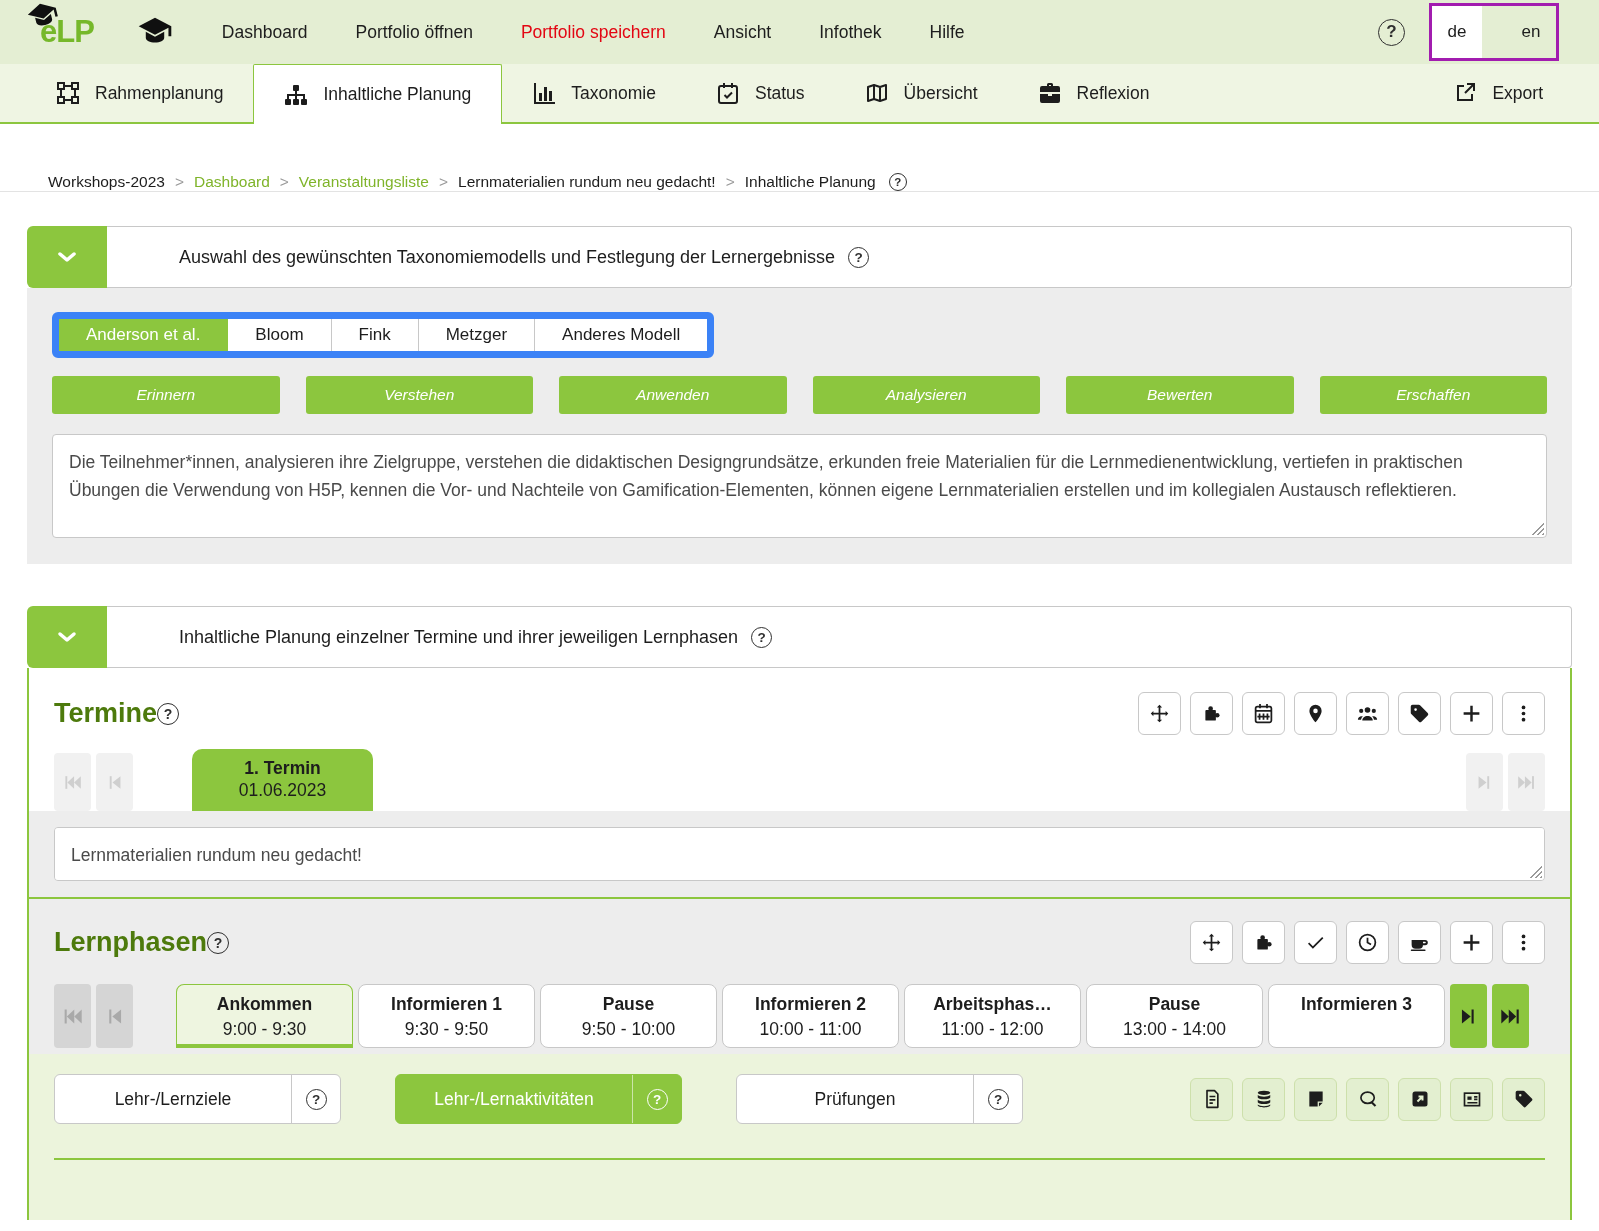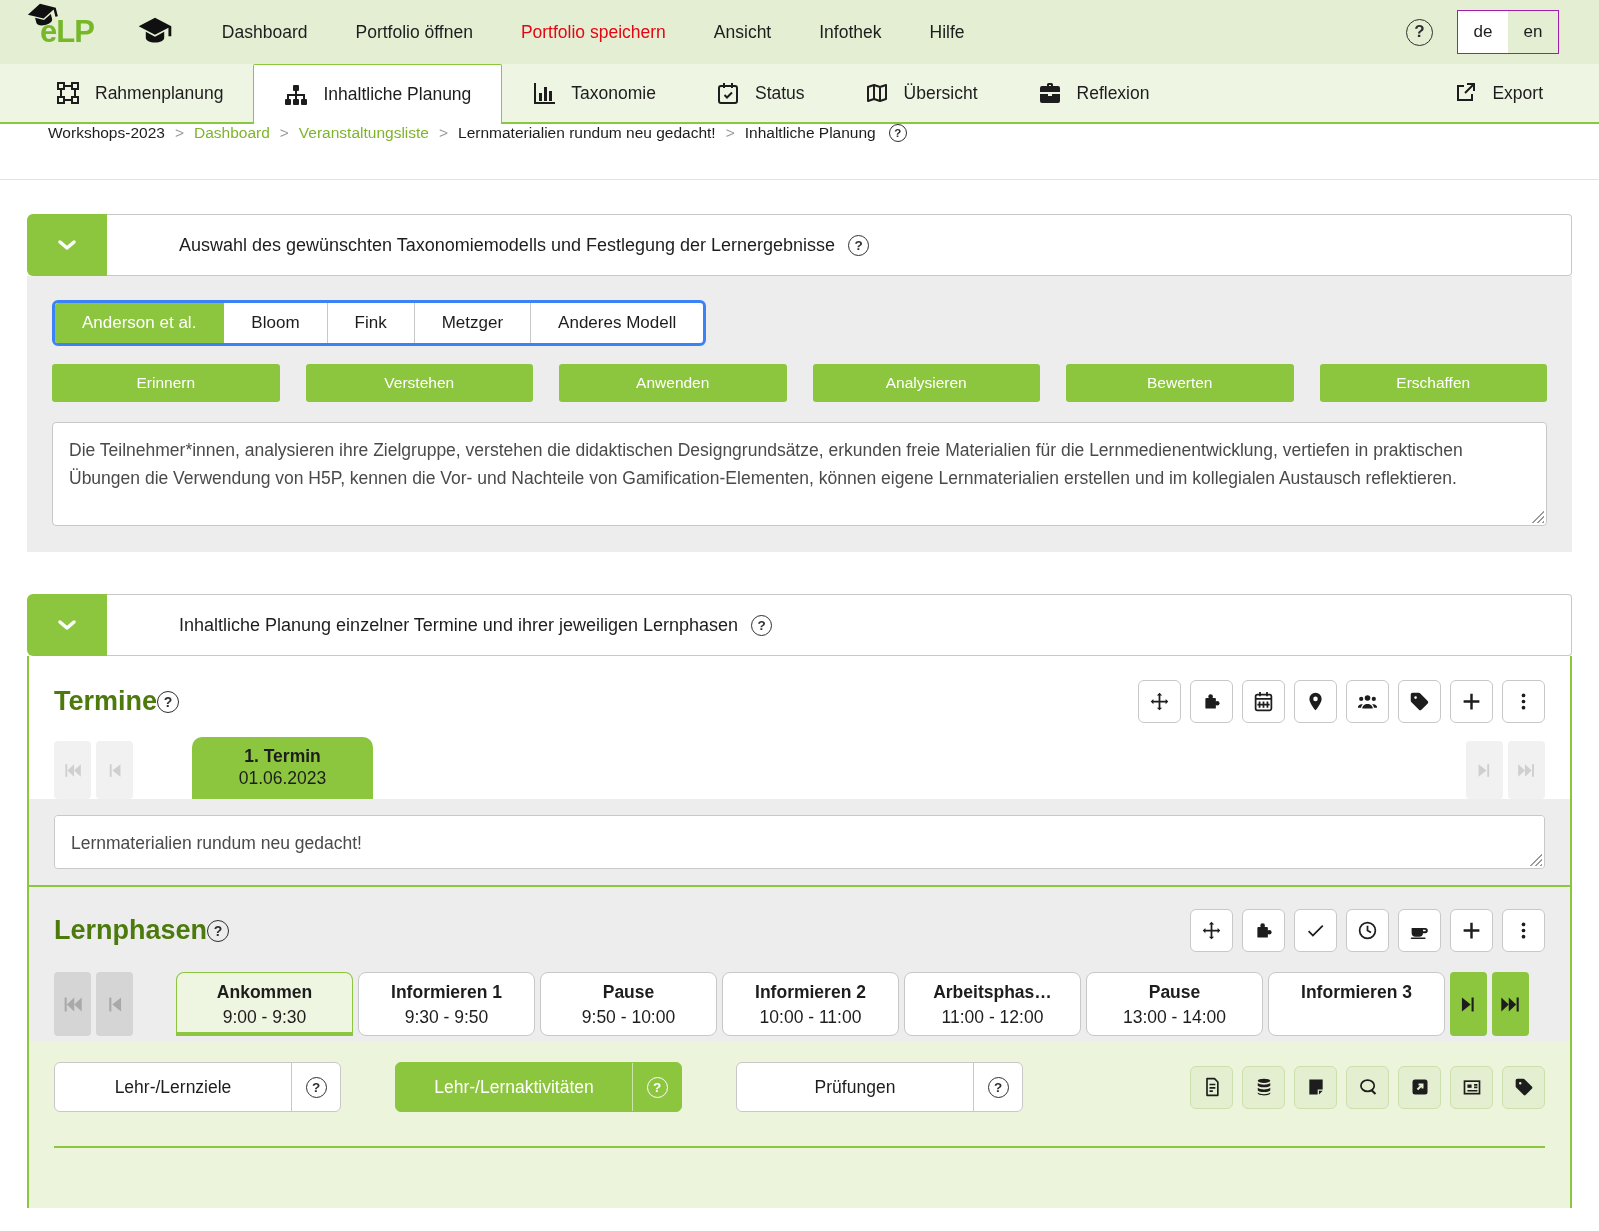--- a/index.html
+++ b/index.html
@@ -13,53 +13,53 @@
   .gradcap-btn { width:34px; height:34px; color:#101010; margin-right:50px; cursor:pointer; }
   .gradcap-btn svg { width:34px; height:34px; }
   .menu { display:flex; gap:48px; font-size:17.5px; }
   .menu-item { cursor:pointer; white-space:nowrap; }
   .menu-item.alert { color:#e30613; }
   .top-right { margin-left:auto; display:flex; align-items:center; gap:24px; }
   .qcircle { display:inline-flex; align-items:center; justify-content:center; flex:none;
     border:1.8px solid #2f2f2f; border-radius:50%; width:21px; height:21px;
     font-size:13.5px; font-weight:bold; color:#2f2f2f; }
   .qcircle.big { width:27px; height:27px; font-size:17px; }
-  .lang { display:flex; border:1px solid #a21caf; height:44px; }
+  .lang { display:flex; border:3px solid #a21caf; height:58px;gap:24px; }
   .lang span { width:50px; display:flex; align-items:center; justify-content:center; font-size:17px; cursor:pointer; }
   .lang .active { background:#fff; }
 
   
   .tabbar { height:60px; background:#eff5e3; border-bottom:2px solid #8cc63e; display:flex; align-items:stretch; padding:0 26px; }
   .tab { display:flex; align-items:center; gap:15px; padding:0 30px; font-size:17.5px; cursor:pointer; white-space:nowrap; }
   .tab svg { width:24px; height:24px; flex:none; }
   .tab.active { background:#fff; border:1px solid #8cc63e; border-bottom:none; margin-bottom:-2px; border-radius:2px 2px 0 0; }
   .tab.export { margin-left:auto; }
 
   
-  .breadcrumb { height:56px; display:flex; align-items:flex-start; gap:10px; padding:0 48px;
+  .breadcrumb { height:68px; display:flex; align-items:flex-end; gap:10px; padding:0 48px;
     font-size:15.5px; background:#fff; border-bottom:1px solid #e3e3e3; }
   .crumb-link { color:#7fb42a; cursor:pointer; }
   .crumb-sep { color:#9a9a9a; }
   .breadcrumb .qcircle { width:18px; height:18px; font-size:11.5px; border-width:1.5px; margin-left:3px; }
 
   
   .section { margin:34px 27px 0; }
   .sec-header { display:flex; height:62px; }
   .collapse { width:80px; background:#8cc63e; border:none; border-radius:6px 0 0 6px;
     display:flex; align-items:center; justify-content:center; cursor:pointer; color:#fff; }
   .collapse svg { width:24px; height:24px; }
   .sec-title-bar { flex:1; background:#fff; border:1px solid #c8c8c8; border-left:none; border-radius:0 4px 4px 0;
     display:flex; align-items:center; gap:13px; padding:0 72px; font-size:18px; }
 
   .sec1-body { background:#ededed; padding:24px 25px 26px; }
-  .model-tabs { display:flex; width:fit-content; background:#fff; border:3px solid #3b82f6; border-radius:6px; height:46px; overflow:hidden; }
+  .model-tabs { display:flex; width:fit-content; background:#fff; border:7px solid #3b82f6; border-radius:6px; height:46px; overflow:hidden; }
   .model-tab { display:flex; align-items:center; padding:0 27px; font-size:17px; border-right:1px solid #c8c8c8; cursor:pointer; white-space:nowrap; }
   .model-tab:last-child { border-right:none; }
   .model-tab.active { background:#8cc63e; color:#fff; border-color:#8cc63e; }
-  .levels { display:flex; gap:26px; margin-top:18px; }
+  .levels { display:flex; gap:26px; margin-top:18px;font-style:italic; }
   .level-btn { flex:1; height:38px; background:#8cc63e; color:#fff; font-size:15.5px;
     display:flex; align-items:center; justify-content:center; border-radius:3px; cursor:pointer; }
   .ta-wrap { position:relative; margin-top:20px; }
   textarea { width:100%; border:1px solid #c8c8c8; border-radius:4px; background:#fff;
     font-family:inherit; font-size:17.5px; color:#4a4a4a; padding:13px 16px; line-height:1.62; resize:none; display:block; }
   .outcome-ta { height:104px; }
   .grip { position:absolute; right:3px; bottom:3px; width:13px; height:13px; pointer-events:none;
     background:repeating-linear-gradient(135deg, transparent 0 2.2px, #9a9a9a 2.2px 3.6px);
     clip-path:polygon(100% 0, 100% 100%, 0 100%); }
 

